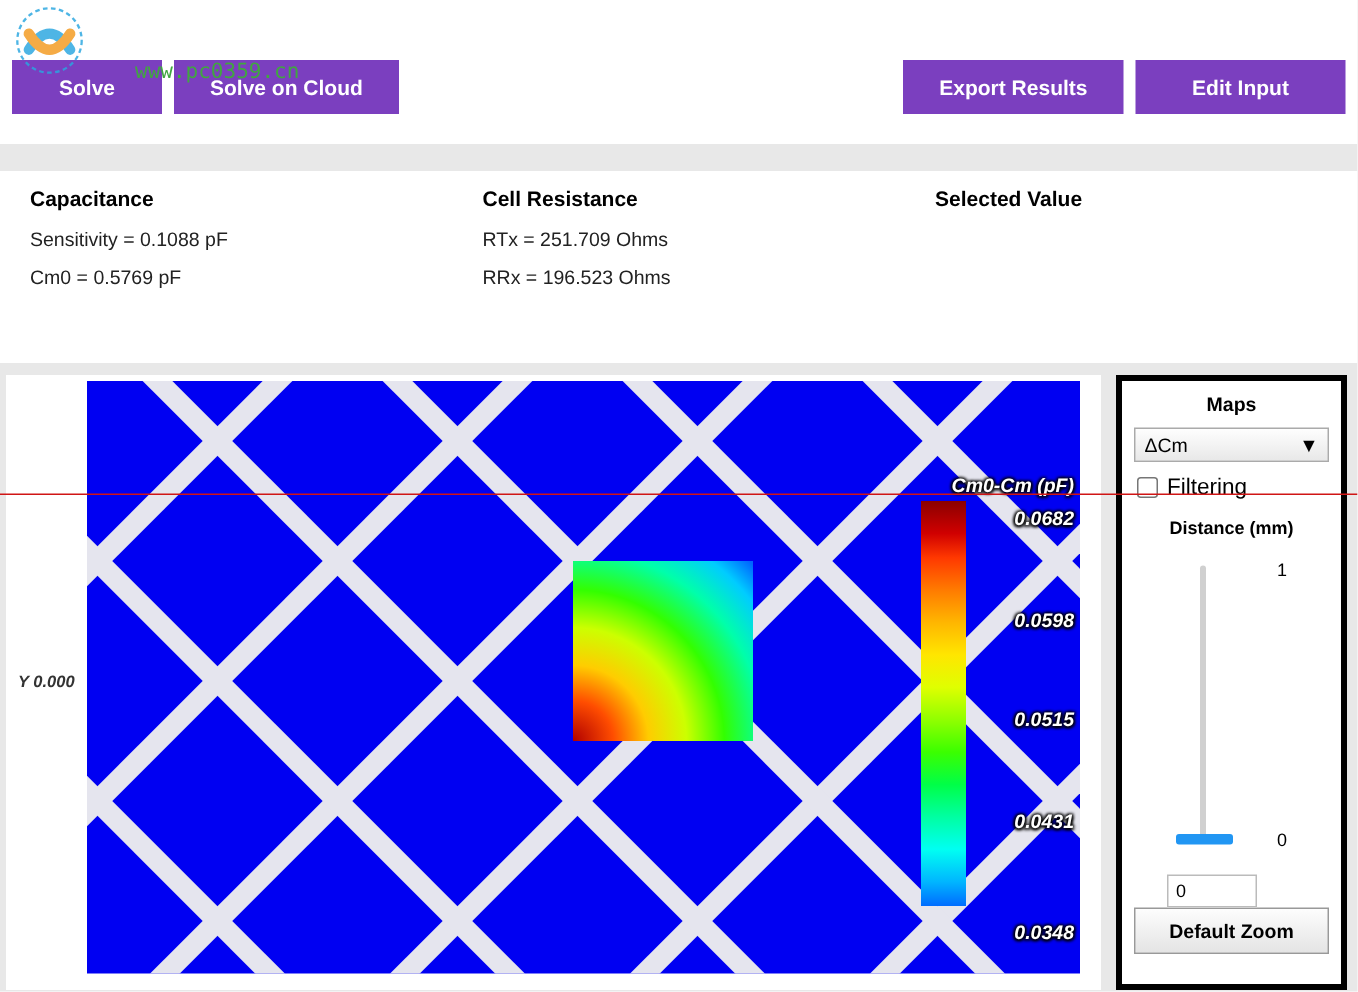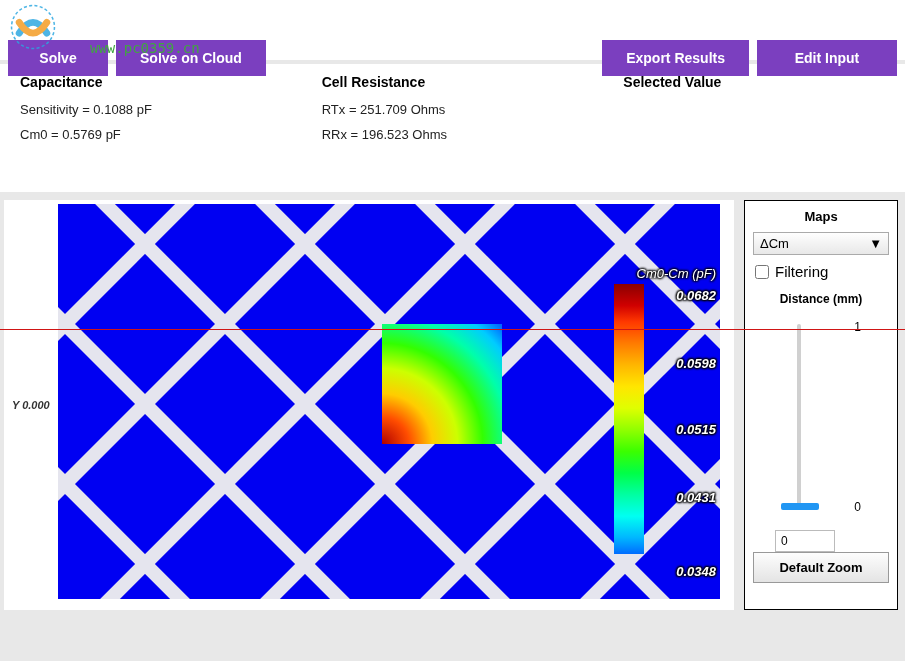--- a/index.html
+++ b/index.html
@@ -7,21 +7,21 @@
     font-family: "Segoe UI", Arial, sans-serif;
     font-size: 13px;
     background: #e8e8e8;
     width: 905px;
     height: 661px;
     position: relative;
     overflow: hidden;
   }
   .toolbar {
     background: #fff;
-    height: 60px;
+    height: 96px;
     padding: 10px 8px 0 8px;
     display: flex;
     justify-content: space-between;
     align-items: flex-start;
     position: relative;
   }
   .toolbar-left, .toolbar-right { display: flex; gap: 8px; padding-top: 30px; }
   .watermark {
     position: absolute;
     left: 10px;
@@ -51,21 +51,21 @@
     border: none;
     padding: 10px 24px;
     font-size: 14px;
     font-weight: bold;
     cursor: pointer;
     min-width: 100px;
   }
   .btn-wide { min-width: 140px; }
   .info-panel {
     background: #fff;
-    margin-top: 4px;
+    margin-top: 18px;
     padding: 10px 20px 40px 20px;
     display: flex;
     gap: 40px;
   }
   .info-col { flex: 1; }
   .info-title { font-weight: bold; font-size: 14px; margin-bottom: 12px; }
   .info-row { font-size: 13px; margin-bottom: 10px; color: #222; }
 
   .viz-wrapper {
     display: flex;
@@ -123,21 +123,21 @@
       #ffe600 38%, #dfff00 46%, #91ff00 54%, #3bff00 62%, #00ff47 70%,
       #00ffa2 78%, #00fff2 86%, #00b6ff 94%, #006cff 100%);
     z-index: 10;
   }
   .legend-title {
     position: absolute;
     right: 4px;
     top: 62px;
     font-size: 13px;
     font-style: italic;
-    font-weight: normal;
+    font-weight: bold;
     color: #fff;
     text-shadow: 1px 1px 2px #000, -1px -1px 2px #000, 1px -1px 2px #000, -1px 1px 2px #000;
     z-index: 12;
   }
   .legend-tick {
     position: absolute;
     right: 4px;
     font-size: 13px;
     font-style: italic;
     font-weight: bold;
@@ -152,21 +152,21 @@
     top: 329px;
     height: 1px;
     background: #d01515;
     z-index: 60;
   }
 
   .side-panel {
     background: #fff;
     width: 154px;
     padding: 0 8px 8px 8px;
-    border: 1px solid #000000;
+    border: 4px solid #000000;
     position: relative;
   }
   .side-title {
     text-align: center;
     font-weight: bold;
     font-size: 13px;
     padding: 8px 0;
   }
   .dropdown {
     width: 100%;

